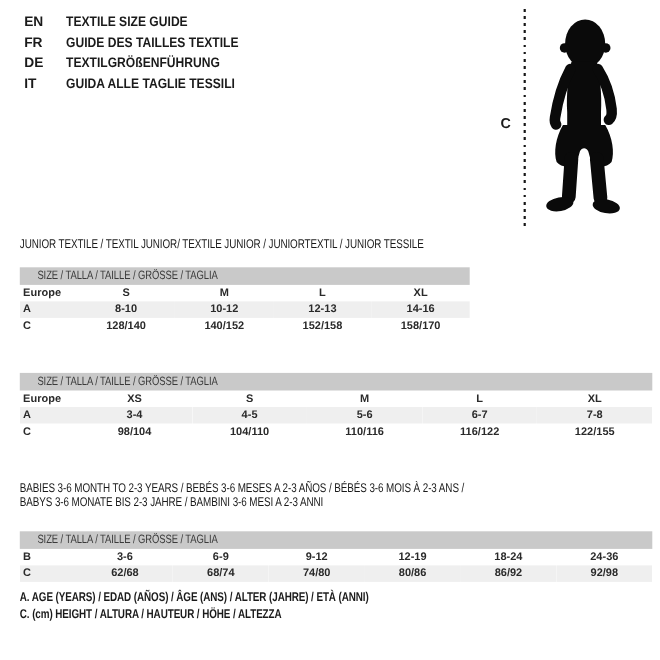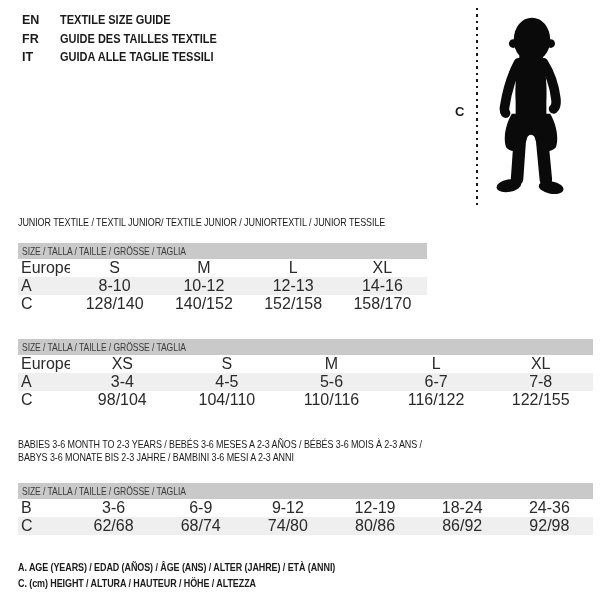--- a/index.html
+++ b/index.html
@@ -31,45 +31,49 @@
   .table-section{position:absolute;left:18px;}
   #t1{top:216px;width:409px;}
   #t2{top:318px;width:575px;}
   #t3{top:438px;width:575px;}
   .section-title{font-weight:normal;font-size:11.5px;line-height:13px;height:13px;}
   #t1 .size-bar{margin-top:14px;}
   #t2 .size-bar{margin-top:21px;}
   #t3 .size-bar{margin-top:19px;}
   .size-bar{
     background:#c9c9c9;height:16px;line-height:16px;
-    padding-left:4px;font-size:11px;color:#3a3a3a;
+    padding-left:16px;font-size:11px;color:#3a3a3a;
   }
-  table.size-table{border-collapse:collapse;table-layout:fixed;width:100%;font-size:16px;color:#2a2a2a;}
+  table.size-table{border-collapse:collapse;table-layout:fixed;width:100%;font-size:10px;color:#2a2a2a;font-weight:bold;}
   table.size-table td{padding:0;height:15px;text-align:center;vertical-align:middle;overflow:hidden;}
   table.size-table td.rowlabel{text-align:left;padding-left:3px;}
   table.size-table tr.shaded{background:#efefef;}
   col.label-col{width:52px;}
   sub.subm{font-size:8px;vertical-align:-2px;}
 
   
-  .legend{position:absolute;left:18px;top:560px;font-weight:bold;font-size:11.5px;line-height:15.6px;}
+  .legend{position:absolute;left:18px;top:536px;font-weight:bold;font-size:11.5px;line-height:15.6px;}
 </style>
 </head>
 <body>
 
 <div class="page">
 
   <div class="lang-block">
     <div class="lang-row">
       <span class="lang-code">EN</span>
       <span class="cond-wide">TEXTILE SIZE GUIDE</span>
     </div>
     <div class="lang-row">
       <span class="lang-code">FR</span>
       <span class="cond-wide">GUIDE DES TAILLES TEXTILE</span>
+    </div>
+    <div class="lang-row">
+      <span class="lang-code">DE</span>
+      <span class="cond-wide">TEXTILGRÖßENFÜHRUNG</span>
     </div>
     <div class="lang-row">
       <span class="lang-code">IT</span>
       <span class="cond-wide">GUIDA ALLE TAGLIE TESSILI</span>
     </div>
   </div>
 
   <span class="c-label">C</span>
   <div class="dash-line"></div>
   <svg class="baby-svg" width="96" height="202" viewBox="0 0 100 190" xmlns="http://www.w3.org/2000/svg" aria-hidden="true">

